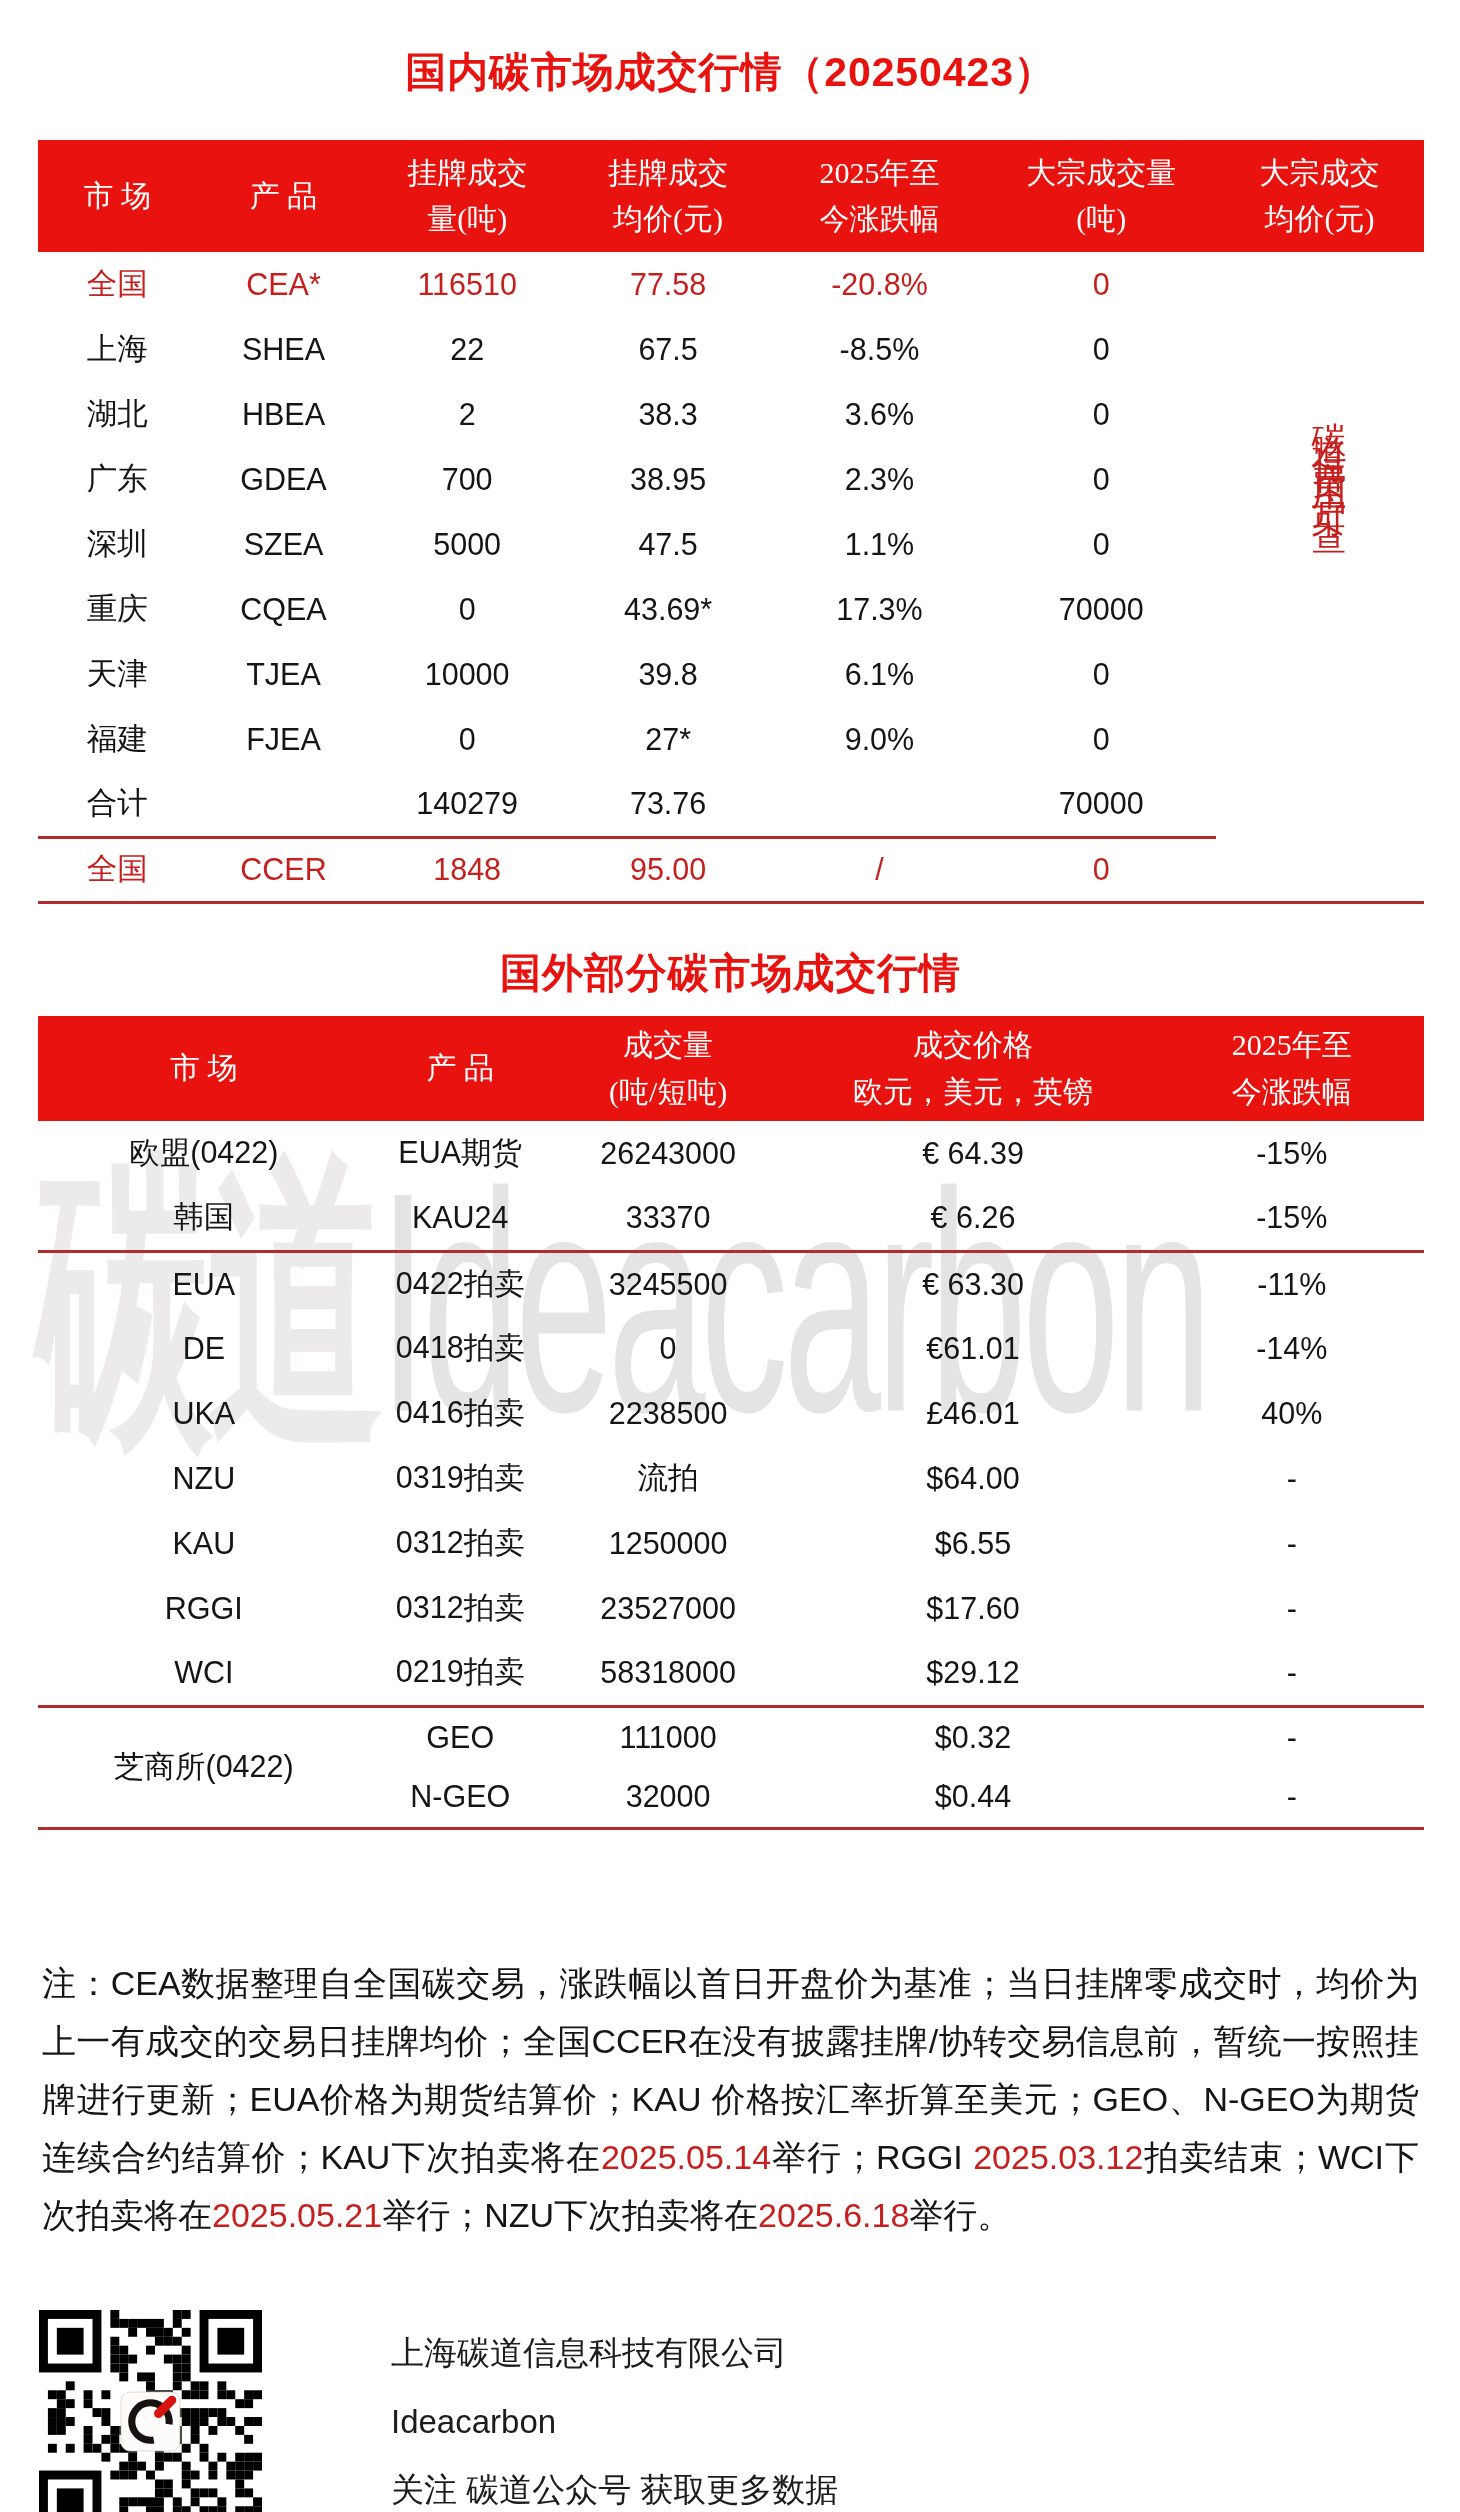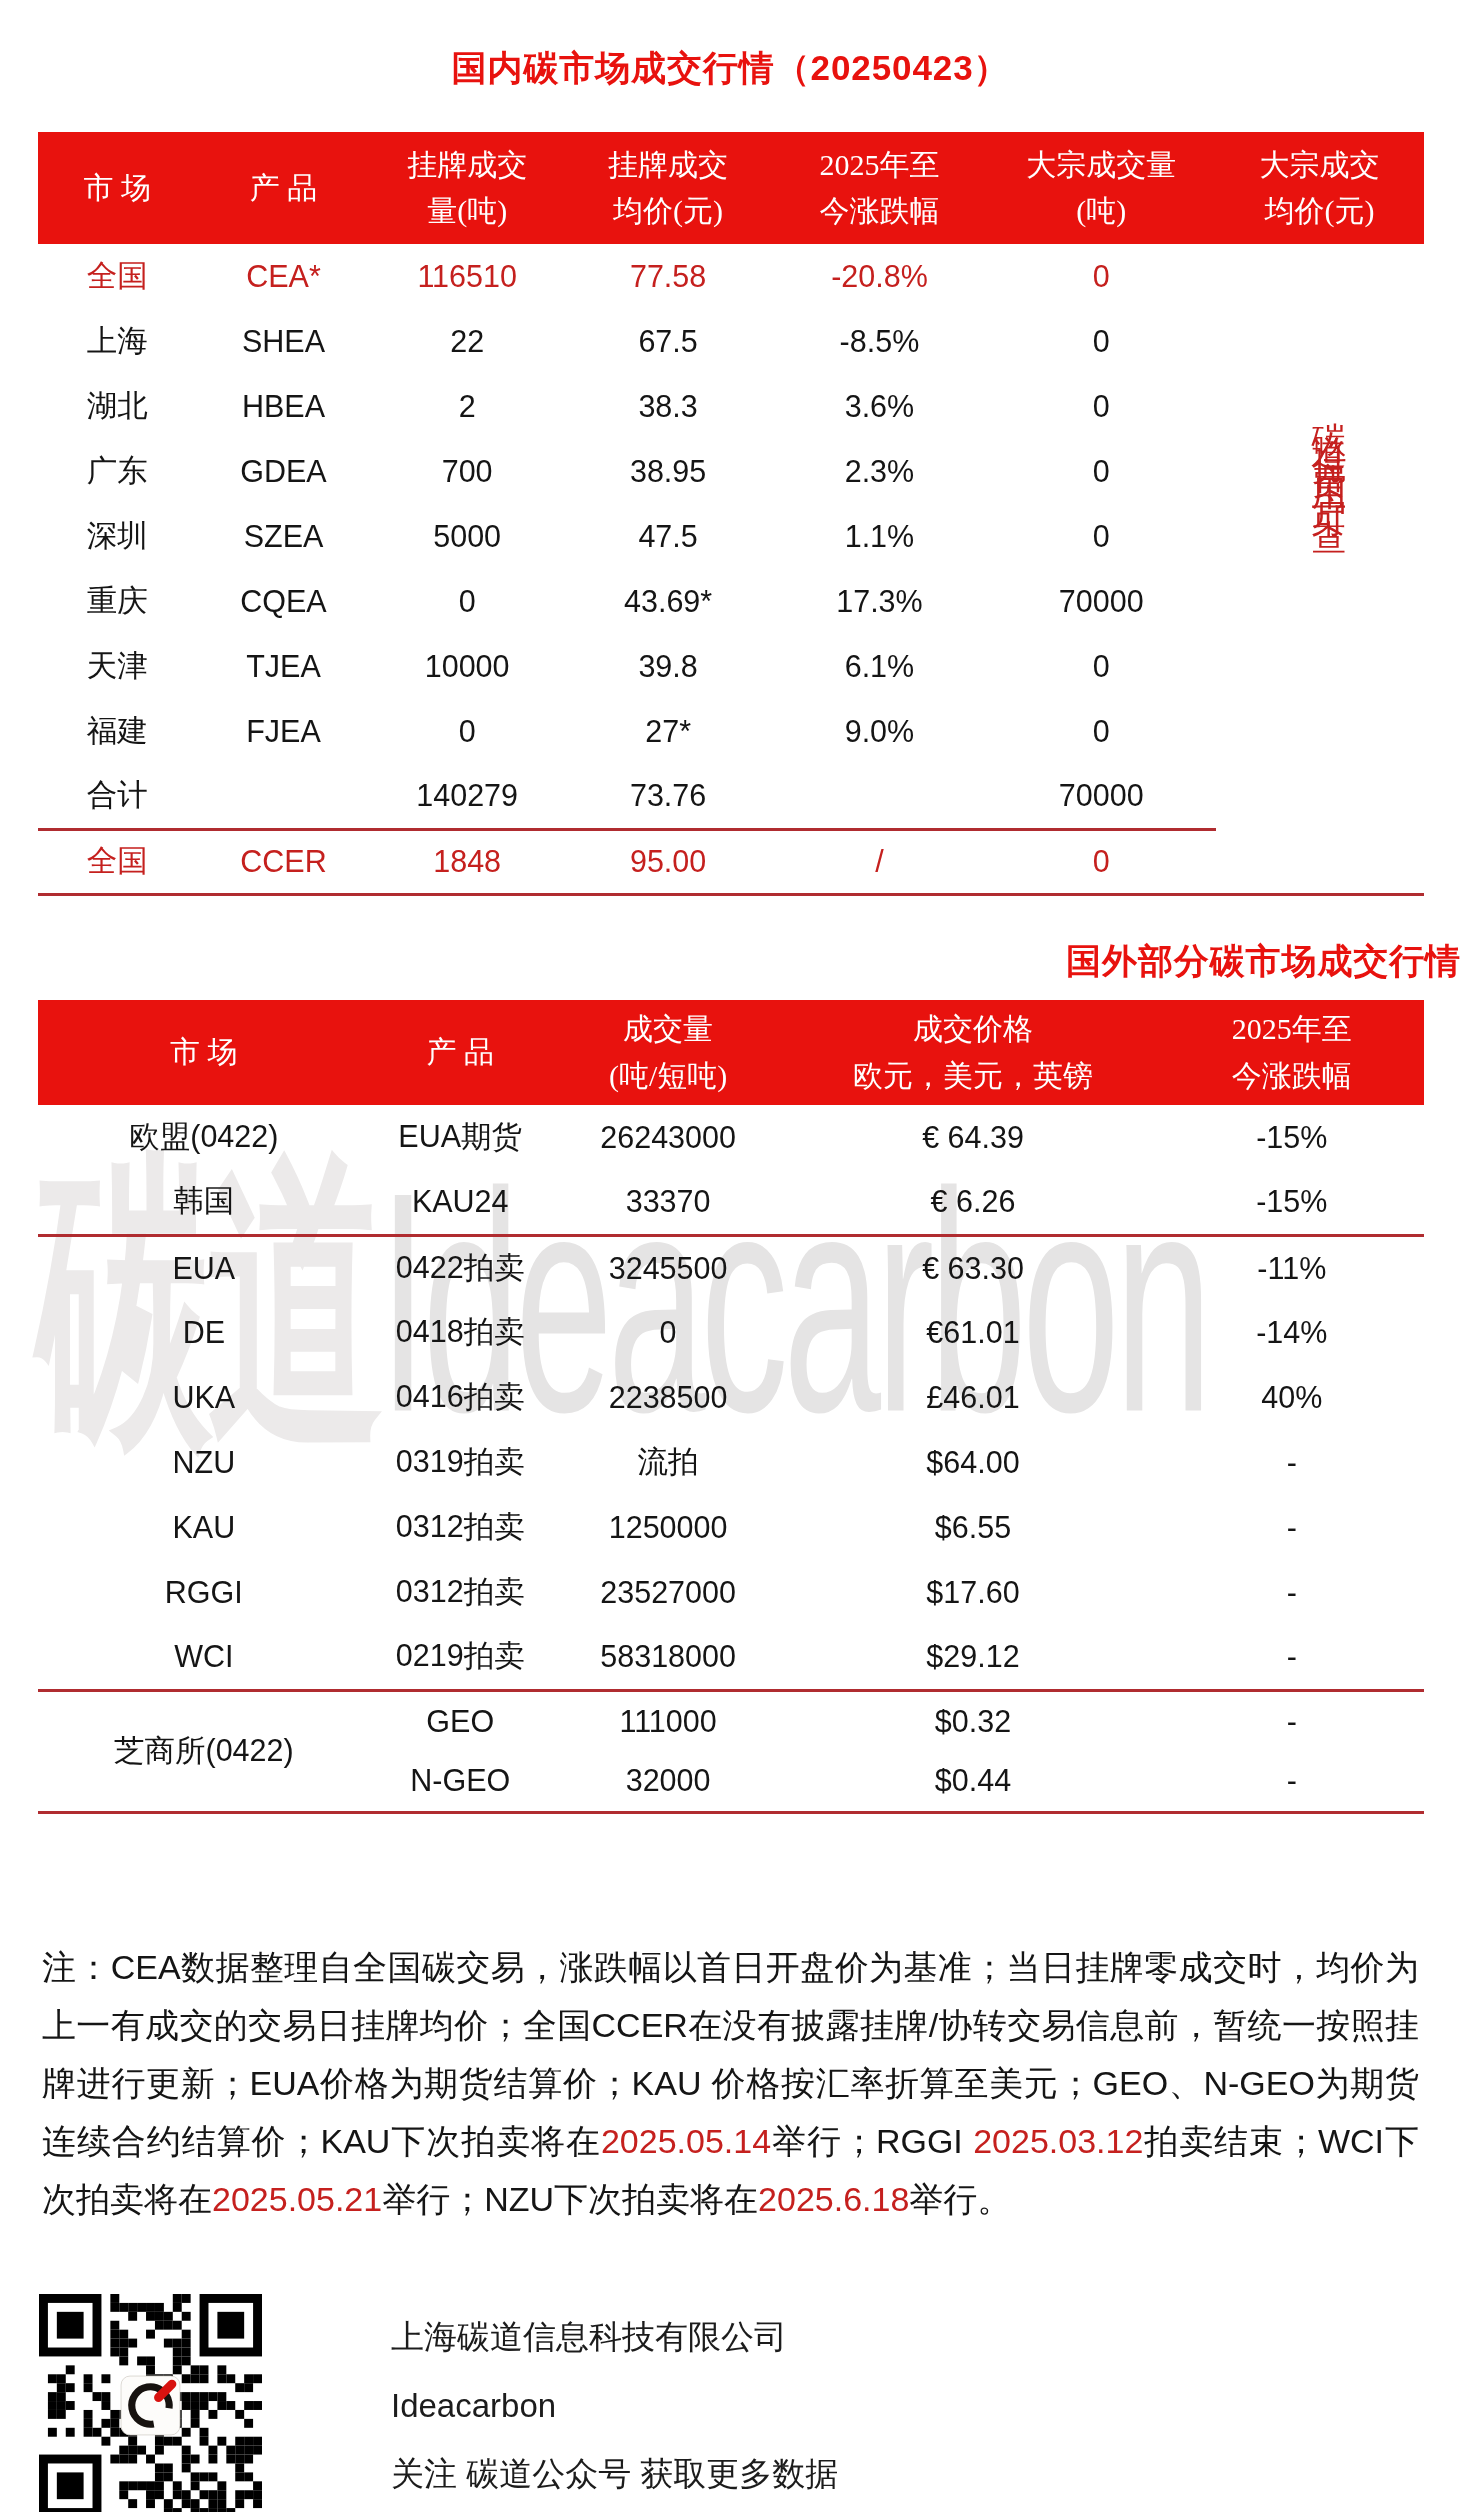--- a/index.html
+++ b/index.html
@@ -22,24 +22,24 @@
     transform:scaleY(1.78);transform-origin:top left;
     z-index:0;font-weight:400;
   }
   .watermark .wm-cjk{color:#eceaea;font-weight:700;}
 
   .fg{position:relative;z-index:1;}
 
   
   .title{
     text-align:center;color:var(--red);
-    font-size:35px;font-weight:700;letter-spacing:0.9px;
+    font-size:41px;font-weight:700;letter-spacing:0.9px;
     padding-top:45px;
   }
-  .title2{padding-top:30px;text-align:right;}
+  .title2{padding-top:30px;}
 
   
   .tbl{
     width:1386px;margin:12px auto;border-collapse:collapse;table-layout:fixed;
     position:relative;z-index:1;
   }
   .t1{margin-top:40px;}
   .t2{margin-top:15.7px;border-bottom:3.5px solid var(--line);}
   .tbl thead th{
     background:var(--red);color:#fff;font-weight:400;

